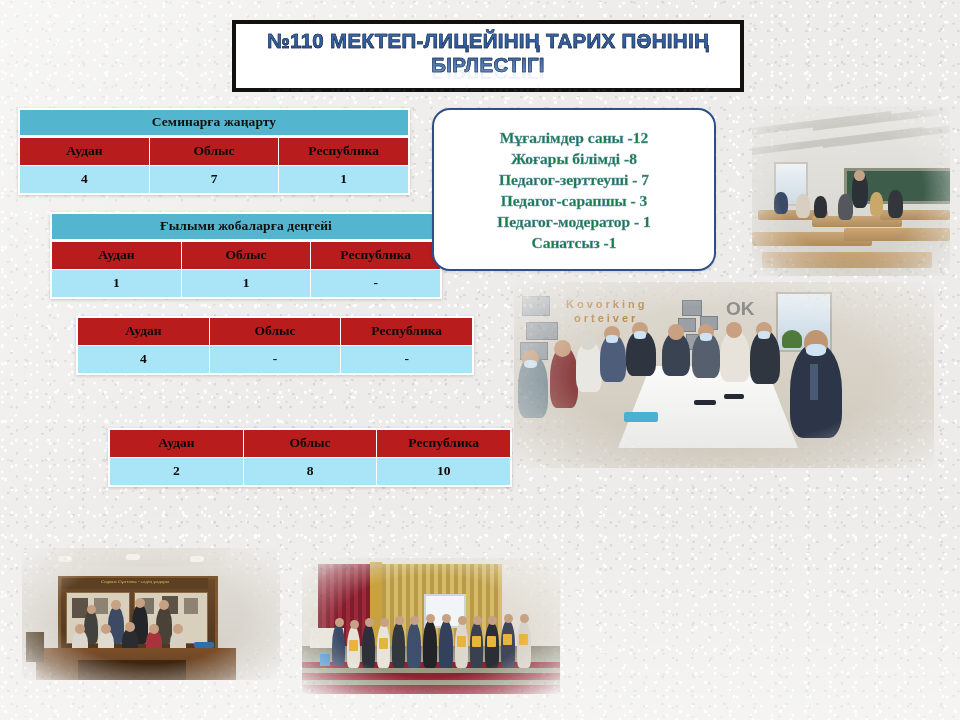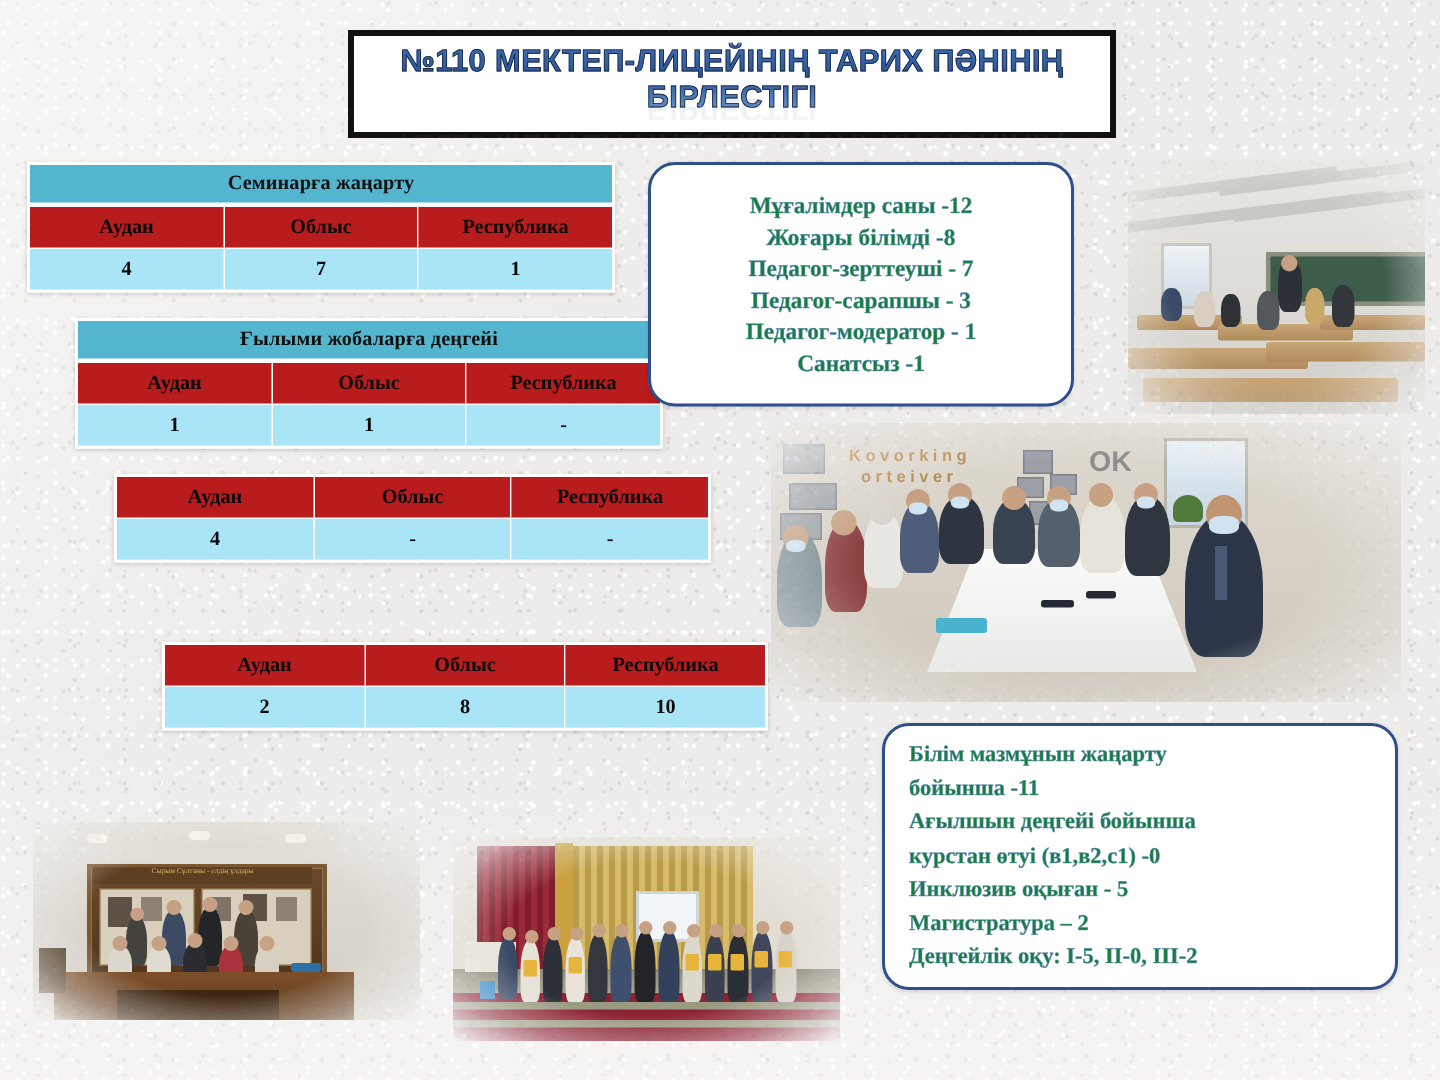--- a/index.html
+++ b/index.html
@@ -236,29 +236,20 @@
 
   <div class="info-box" id="info-staff">
     <div class="info-line">Мұғалімдер саны -12</div>
     <div class="info-line">Жоғары білімді -8</div>
     <div class="info-line">Педагог-зерттеуші - 7</div>
     <div class="info-line">Педагог-сарапшы - 3</div>
     <div class="info-line">Педагог-модератор - 1</div>
     <div class="info-line">Санатсыз -1</div>
   </div>
 
-  <div class="info-box" id="info-courses">
-    <div class="info-line">Білім мазмұнын жаңарту</div>
-    <div class="info-line">бойынша -11</div>
-    <div class="info-line">Ағылшын деңгейі бойынша</div>
-    <div class="info-line">курстан өтуі (в1,в2,с1) -0</div>
-    <div class="info-line">Инклюзив оқыған - 5</div>
-    <div class="info-line">Магистратура – 2</div>
-    <div class="info-line">Деңгейлік оқу: I-5, II-0, III-2</div>
-  </div>
 
   <div class="photo" id="photo-classroom">
     <div class="inner soft-edge">
       <div class="cls-wall"></div>
       <div class="cls-beam" style="left:-10px;top:14px;width:150px;"></div>
       <div class="cls-beam" style="left:-8px;top:32px;width:180px;"></div>
       <div class="cls-beam" style="left:60px;top:8px;width:160px;"></div>
       <div class="cls-beam" style="left:70px;top:26px;width:150px;"></div>
       <div class="cls-window" style="left:22px;top:56px;width:30px;height:40px;"></div>
       <div class="cls-board" style="left:92px;top:62px;width:104px;height:30px;"></div>

